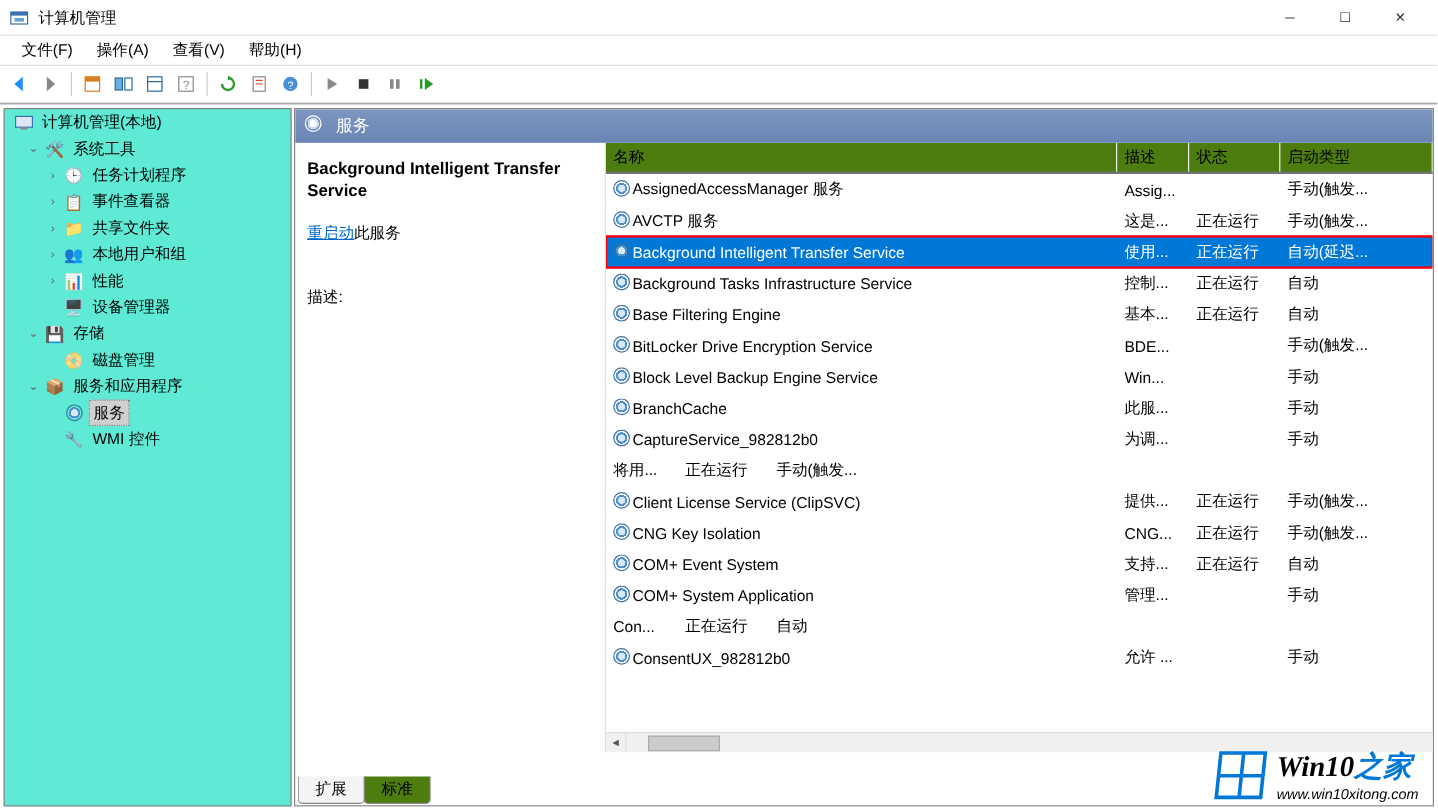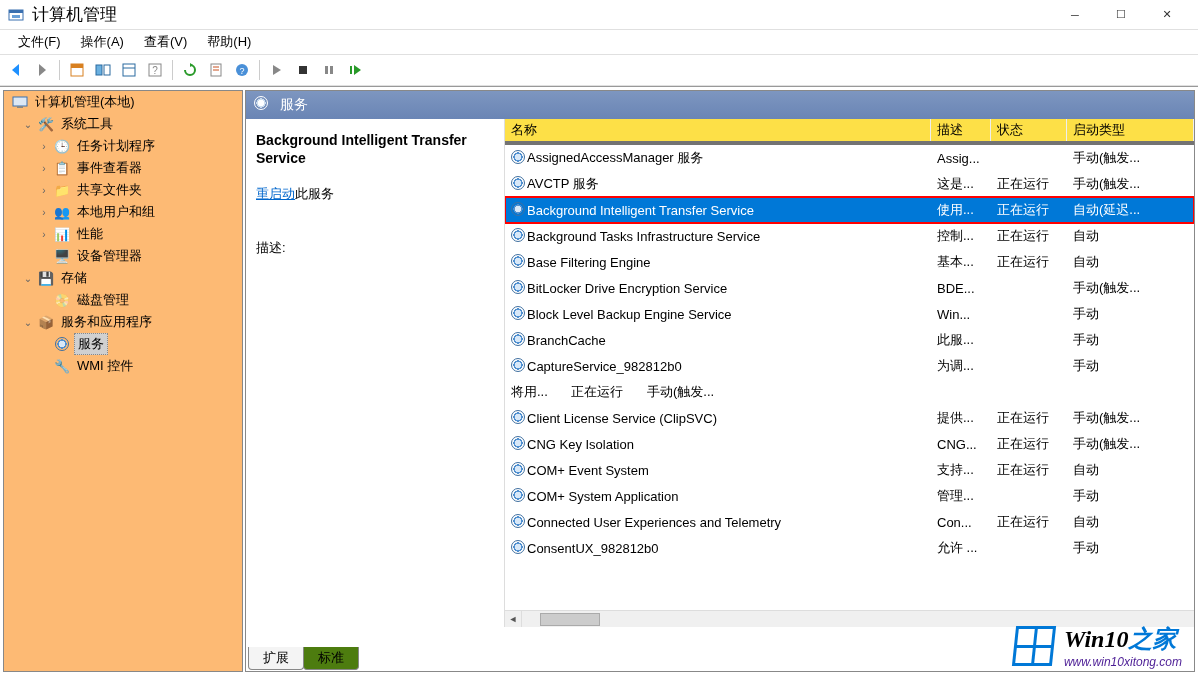--- a/index.html
+++ b/index.html
@@ -1,38 +1,38 @@
 <!DOCTYPE html>
 <html><head>
 <meta charset="utf-8">
 <style>
 * { box-sizing: border-box; margin: 0; padding: 0; font-family: "Microsoft YaHei", "Segoe UI", sans-serif; }
 body { background: #fff; width: 1198px; height: 675px; overflow: hidden; position: relative; }
 
 
 .titlebar { height: 30px; display: flex; align-items: center; padding: 0 8px; border-bottom: 1px solid #e0e0e0; }
 .titlebar-icon { width: 16px; height: 16px; margin-right: 8px; }
-.titlebar-title { font-size: 17px; flex: 1; }
+.titlebar-title { font-size: 13px; flex: 1; }
 .win-controls { display: flex; }
 .win-btn { width: 46px; height: 30px; display: flex; align-items: center; justify-content: center; font-size: 11px; color: #333; }
 
 
 .menubar { height: 24px; display: flex; align-items: center; padding: 0 8px; font-size: 13px; }
 .menu-item { padding: 2px 10px; }
 
 
 .toolbar { height: 32px; display: flex; align-items: center; padding: 2px 4px; border-top: 1px solid #e0e0e0; border-bottom: 1px solid #e0e0e0; gap: 2px; }
 .tb-btn { width: 24px; height: 24px; display: flex; align-items: center; justify-content: center; border: 1px solid transparent; }
 .tb-sep { width: 1px; height: 20px; background: #ccc; margin: 0 3px; }
 
 
 .content { display: flex; height: calc(675px - 30px - 24px - 32px); border-top: 1px solid #999; }
 
 
-.tree-panel { width: 240px; border: 1px solid #888; margin: 3px 1px 3px 3px; overflow: auto; background: #fdba74; font-size: 13px; }
+.tree-panel { width: 240px; border: 1px solid #888; margin: 3px 1px 3px 3px; overflow: auto; background: #5eead4; font-size: 13px; }
 .tree-node { display: flex; align-items: center; height: 22px; padding-left: 4px; white-space: nowrap; }
 .tree-node.level-1 { padding-left: 4px; }
 .tree-node.level-2 { padding-left: 18px; }
 .tree-node.level-3 { padding-left: 34px; }
 .tree-toggle { width: 12px; font-size: 10px; color: #666; text-align: center; }
 .tree-icon { width: 16px; height: 16px; margin: 0 4px; display: inline-flex; align-items: center; justify-content: center; }
 .tree-label { padding: 1px 3px; }
 .tree-node.selected .tree-label { background: #d0d0d0; border: 1px dotted #888; }
 
 
@@ -45,21 +45,21 @@
 
 .svc-body { display: flex; flex: 1; overflow: hidden; }
 .svc-detail { width: 258px; padding: 12px 8px 8px 10px; font-size: 13px; }
 .svc-detail-name { font-weight: bold; font-size: 14px; margin-bottom: 18px; line-height: 1.3; }
 .svc-link { color: #0066cc; text-decoration: underline; cursor: pointer; }
 .svc-desc-label { margin-top: 36px; }
 .svc-desc { line-height: 1.4; }
 
 
 .svc-list { flex: 1; display: flex; flex-direction: column; overflow: hidden; border-left: 1px solid #ddd; }
-.svc-list-header { display: flex; height: 26px; border-bottom: 4px solid #737373; font-size: 13px; background: #fde047; }
+.svc-list-header { display: flex; height: 26px; border-bottom: 2px solid #737373; font-size: 13px; background: #4d7c0f; }
 .col-h { padding: 4px 6px; border-right: 1px solid #eee; display: flex; align-items: center; }
 .col-name { width: 426px; }
 .col-desc { width: 60px; }
 .col-status { width: 76px; }
 .col-startup { flex: 1; white-space:nowrap; overflow:hidden; }
 .svc-list-body { flex: 1; overflow-y: auto; overflow-x: auto; }
 .svc-row { display: flex; height: 26px; align-items: center; font-size: 13px; }
 .svc-row.selected { background: #0078d7; color: #fff; }
 .svc-row.highlighted { outline: 2px solid #ff0000; outline-offset: -1px; }
 .svc-cell { padding: 0 6px; overflow: hidden; white-space: nowrap; text-overflow: clip; display: flex; align-items: center; }
@@ -72,21 +72,21 @@
 
 .svc-tabs { height: 24px; display: flex; align-items: flex-start; padding-left: 2px; font-size: 13px; margin-top: 20px; }
 .svc-tab { padding: 2px 14px; border: 1px solid #888; border-top: none; border-radius: 0 0 4px 4px; background: #f4f4f4; margin-right: -1px; }
 .svc-tab.active { background: #4d7c0f; }
 
 
 .watermark { position: absolute; right: 16px; bottom: 6px; display: flex; align-items: center; gap: 10px; font-style: italic; }
 .wm-logo { width: 40px; height: 40px; background: #0078d7; display: grid; grid-template-columns: 1fr 1fr; grid-template-rows: 1fr 1fr; gap: 3px; padding: 3px; transform: skewX(-6deg); }
 .wm-logo div { background: #fff; }
 .wm-txt1 { font-size: 24px; font-weight: bold; font-family: Liberation Serif, serif; }
-.wm-txt2 { font-size: 12px; color: #4c1d95; }
+.wm-txt2 { font-size: 12px; color: #000000; }
 .wm-accent { color: #0078d7; font-style: italic; }
 
 
 .ico-gear { display:inline-block; width:14px; height:14px; border-radius:50%; background: radial-gradient(circle,#d8e8f8 35%,#5090d0 36%,#5090d0 55%,transparent 56%); border:1px solid #4070a0; }
 </style>
 </head>
 <body>
 
 <div class="titlebar">
   <span class="titlebar-icon">
@@ -406,24 +406,20 @@
             <div class="svc-row">
               <div class="svc-cell col-name">
                 <span class="svc-gear"><span class="ico-gear"></span></span>
                 <span>COM+ System Application</span>
               </div>
               <div class="svc-cell col-desc">管理...</div>
               <div class="svc-cell col-status"></div>
               <div class="svc-cell col-startup">手动</div>
             </div>
             <div class="svc-row">
-              <div class="svc-cell col-name">
-                <span class="svc-gear"><span class="ico-gear"></span></span>
-                <span>Connected User Experiences and Telemetry</span>
-              </div>
               <div class="svc-cell col-desc">Con...</div>
               <div class="svc-cell col-status">正在运行</div>
               <div class="svc-cell col-startup">自动</div>
             </div>
             <div class="svc-row">
               <div class="svc-cell col-name">
                 <span class="svc-gear"><span class="ico-gear"></span></span>
                 <span>ConsentUX_982812b0</span>
               </div>
               <div class="svc-cell col-desc">允许 ...</div>

